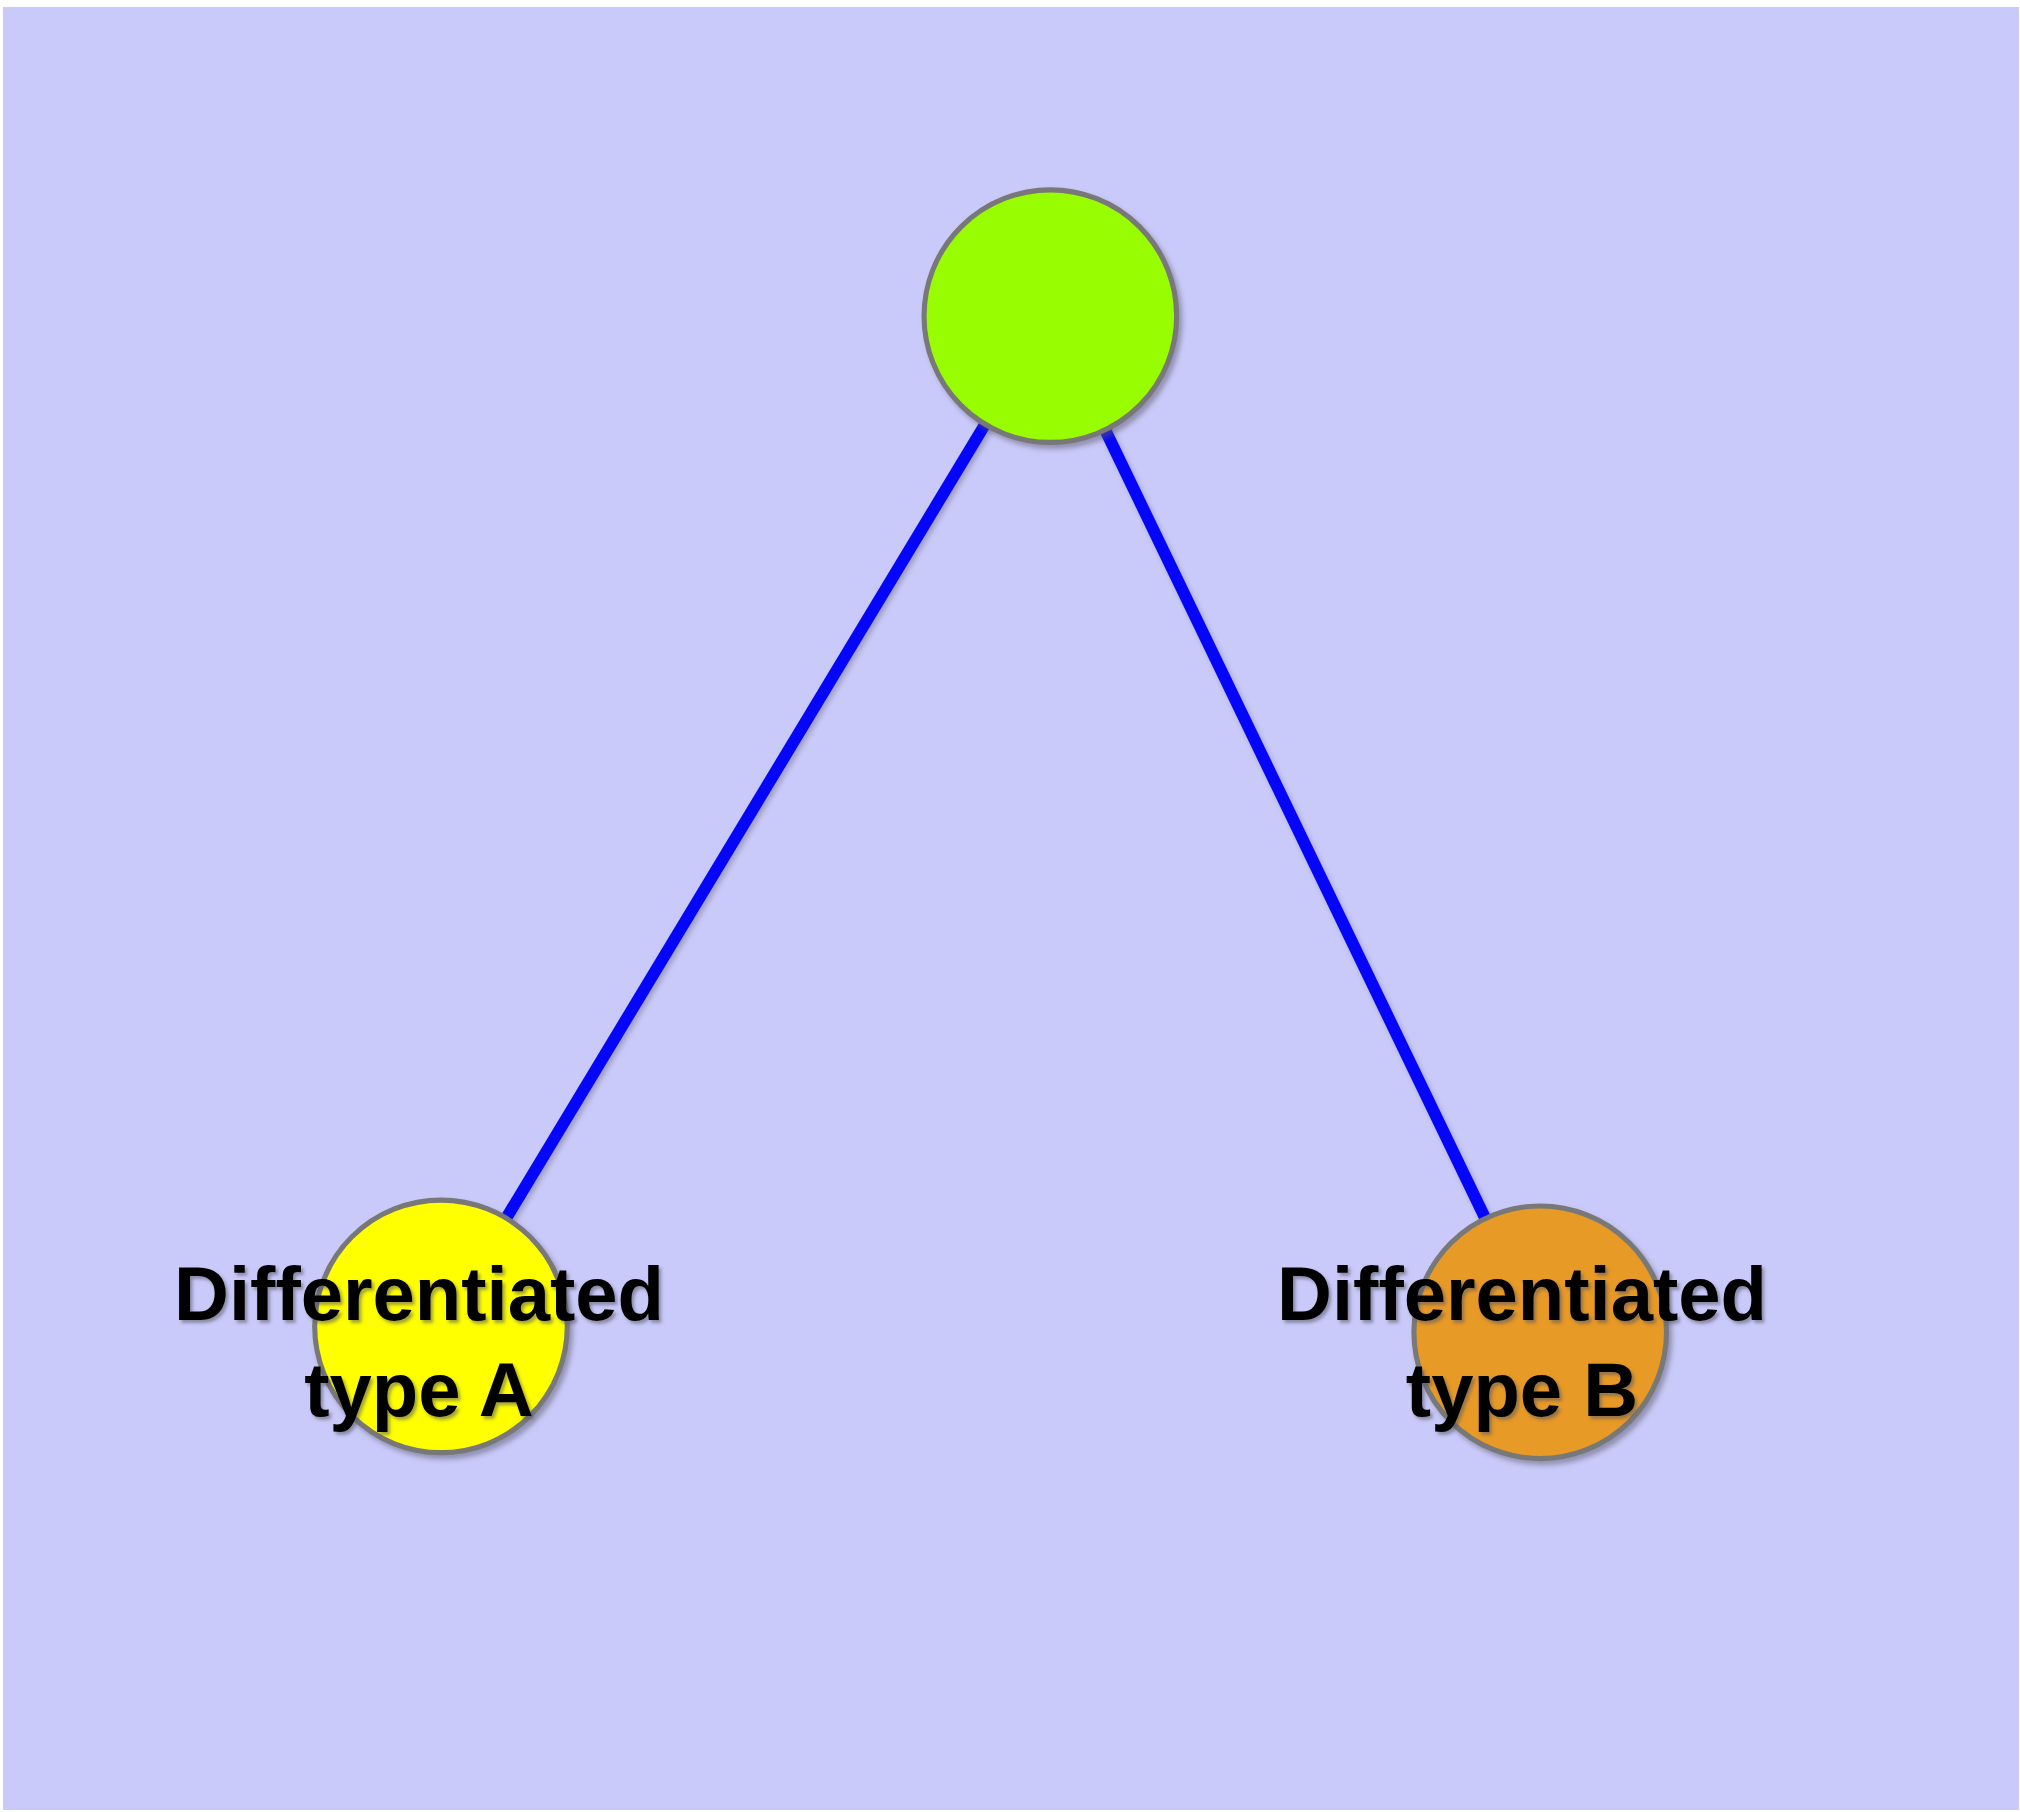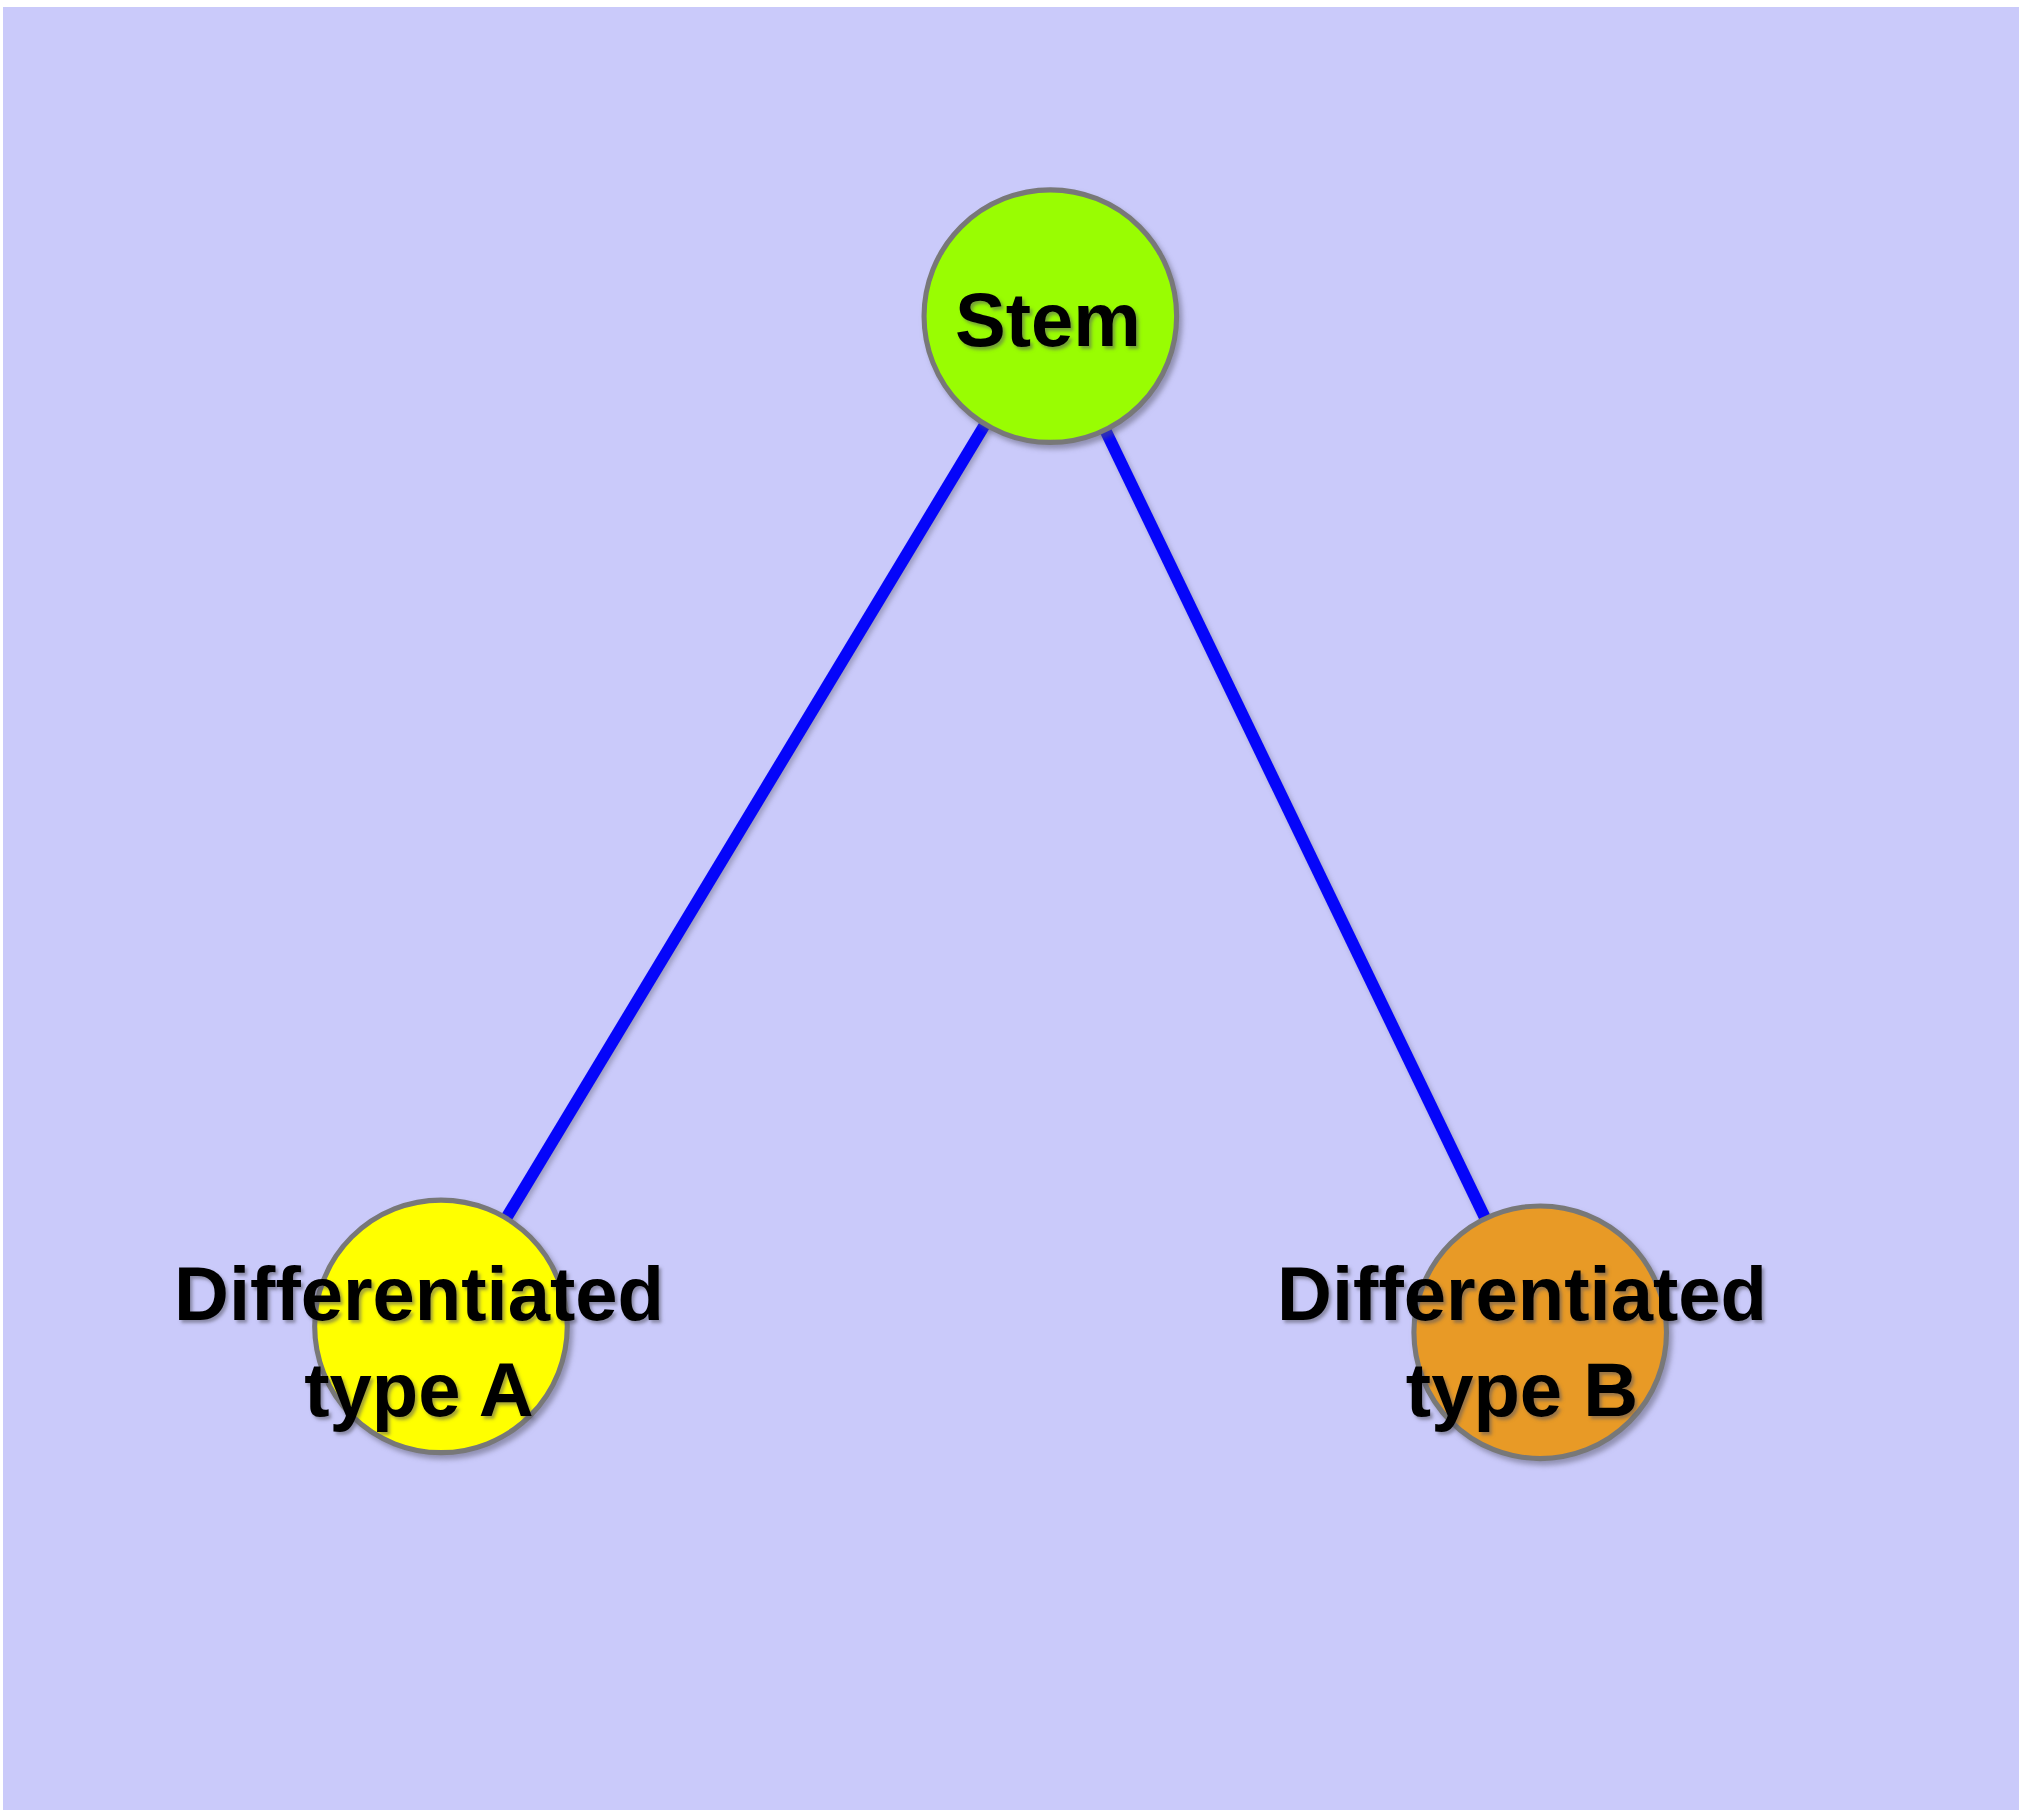--- a/index.html
+++ b/index.html
@@ -63,21 +63,20 @@
   <svg class="graph-layer" viewBox="0 0 2384 2138" xmlns="http://www.w3.org/2000/svg">
 
     <line class="edge-line" x1="1239" y1="373" x2="520" y2="1565" stroke-width="14" stroke="#0505FA"></line>
     <line class="edge-line" x1="1239" y1="373" x2="1817" y2="1572" stroke-width="14" stroke="#0505FA"></line>
 
     <circle class="node-circle" cx="1239" cy="373" r="149" stroke-width="6" fill="#99FD02" stroke="#787878"></circle>
     <circle class="node-circle" cx="520" cy="1565" r="149" stroke-width="6" fill="#FFFF00" stroke="#787878"></circle>
     <circle class="node-circle" cx="1817" cy="1572" r="149" stroke-width="6" fill="#E89A26" stroke="#787878"></circle>
   </svg>
 
-  <div class="node-label label-stem" style="color: rgb(0, 0, 0);">Stem</div>
 
   <div class="node-label label-type-a" style="color: rgb(0, 0, 0);">Differentiated
 type A</div>
 
   <div class="node-label label-type-b" style="color: rgb(0, 0, 0);">Differentiated
 type B</div>
 </div>
 
 
 </body></html>

